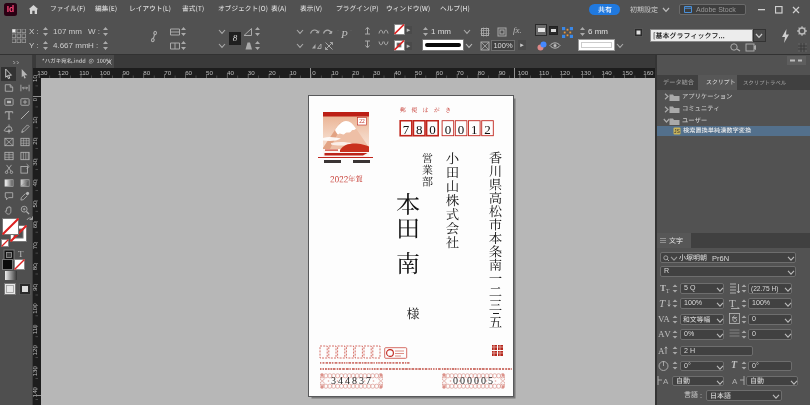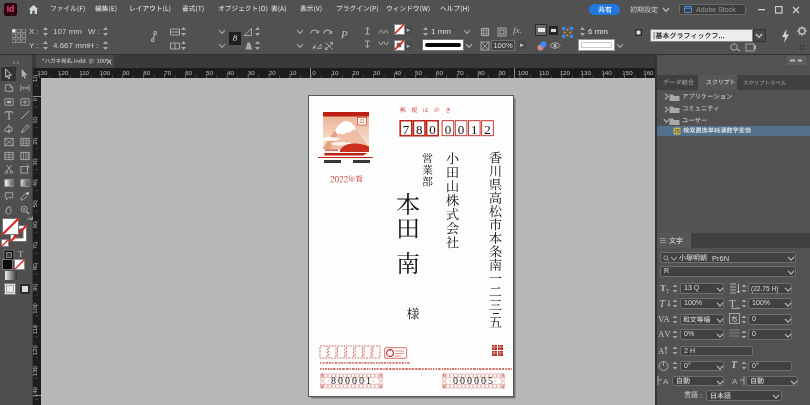--- a/index.html
+++ b/index.html
@@ -1104,21 +1104,21 @@
     <circle cx="61" cy="2" r="1.4" fill="#cf6a5f"></circle>
     <circle cx="2" cy="14" r="1.4" fill="#cf6a5f"></circle>
     <circle cx="61" cy="14" r="1.4" fill="#cf6a5f"></circle>
     <circle cx="8.5" cy="8" r="0.8" fill="#d4837a"></circle>
     <circle cx="17.5" cy="8" r="0.8" fill="#d4837a"></circle>
     <circle cx="26.5" cy="8" r="0.8" fill="#d4837a"></circle>
     <circle cx="35.5" cy="8" r="0.8" fill="#d4837a"></circle>
     <circle cx="44.5" cy="8" r="0.8" fill="#d4837a"></circle>
     <circle cx="53.5" cy="8" r="0.8" fill="#d4837a"></circle>
   </svg>
-<div style="position:absolute;left:322px;top:375px;width:60px;text-align:center;font:10px &quot;Liberation Serif&quot;,serif;color:#1d1d1d;letter-spacing:2px;">800001</div>
+<div style="position:absolute;left:322px;top:375px;width:60px;text-align:center;font:10px &quot;Liberation Serif&quot;,serif;color:#1d1d1d;letter-spacing:2px;">344837</div>
 <svg style="position:absolute;left:442px;top:373px;opacity:0.72" width="63" height="16">
     <circle cx="2.0" cy="2.8" r="2.1" fill="none" stroke="#d4837a" stroke-width="0.8"></circle>
     <circle cx="2.0" cy="13.2" r="2.1" fill="none" stroke="#d4837a" stroke-width="0.8"></circle>
     <circle cx="5.9" cy="2.8" r="2.1" fill="none" stroke="#d4837a" stroke-width="0.8"></circle>
     <circle cx="5.9" cy="13.2" r="2.1" fill="none" stroke="#d4837a" stroke-width="0.8"></circle>
     <circle cx="9.8" cy="2.8" r="2.1" fill="none" stroke="#d4837a" stroke-width="0.8"></circle>
     <circle cx="9.8" cy="13.2" r="2.1" fill="none" stroke="#d4837a" stroke-width="0.8"></circle>
     <circle cx="13.7" cy="2.8" r="2.1" fill="none" stroke="#d4837a" stroke-width="0.8"></circle>
     <circle cx="13.7" cy="13.2" r="2.1" fill="none" stroke="#d4837a" stroke-width="0.8"></circle>
     <circle cx="17.6" cy="2.8" r="2.1" fill="none" stroke="#d4837a" stroke-width="0.8"></circle>
@@ -1287,21 +1287,21 @@
     <path d="M1 0.8 L4 4.2 L7 0.8" stroke="#bbb" fill="none" stroke-width="1.1"></path>
   </svg>
 <div style="position:absolute;left:660.0px;top:283.0px;color:#c0c0c0;font:bold 9px &quot;Liberation Serif&quot;,serif;">T</div>
 <svg style="position:absolute;left:666px;top:288px" width="5" height="5">
     <text x="0" y="4.5" font-size="5.5" fill="#c0c0c0" font-family="Liberation Serif">T</text>
   </svg>
 <svg style="position:absolute;left:672.0px;top:283.5px" width="6" height="9">
     <path d="M3 0.5 L5.4 3 L0.6 3 Z M3 8.5 L0.6 6 L5.4 6 Z" fill="#a8a8a8"></path>
   </svg>
 <div style="position:absolute;left:680.0px;top:283.0px;width:44.0px;height:10.5px;background:#414141;border:1px solid #6e6e6e;border-radius:2px;"></div>
-<div style="position:absolute;left:684.0px;top:284.0px;color:#dadada;font:7.1px &quot;Liberation Sans&quot;;line-height:9.5px;">13 Q</div>
+<div style="position:absolute;left:684.0px;top:284.0px;color:#dadada;font:7.1px &quot;Liberation Sans&quot;;line-height:9.5px;">5 Q</div>
 <svg style="position:absolute;left:716.0px;top:287.0px" width="8" height="6">
     <path d="M1 0.8 L4 4.2 L7 0.8" stroke="#bbb" fill="none" stroke-width="1.1"></path>
   </svg>
 <svg style="position:absolute;left:729px;top:283px" width="11" height="11">
     <path d="M1 1 h6 M1 4 h6 M1 7 h6 M1 10 h6" stroke="#bbb" stroke-width="0.9"></path>
     <path d="M9.5 1 v9 M8 8 l1.5 2 l1.5 -2" fill="none" stroke="#bbb" stroke-width="0.9"></path>
   </svg>
 <svg style="position:absolute;left:741.0px;top:283.5px" width="6" height="9">
     <path d="M3 0.5 L5.4 3 L0.6 3 Z M3 8.5 L0.6 6 L5.4 6 Z" fill="#a8a8a8"></path>
   </svg>

